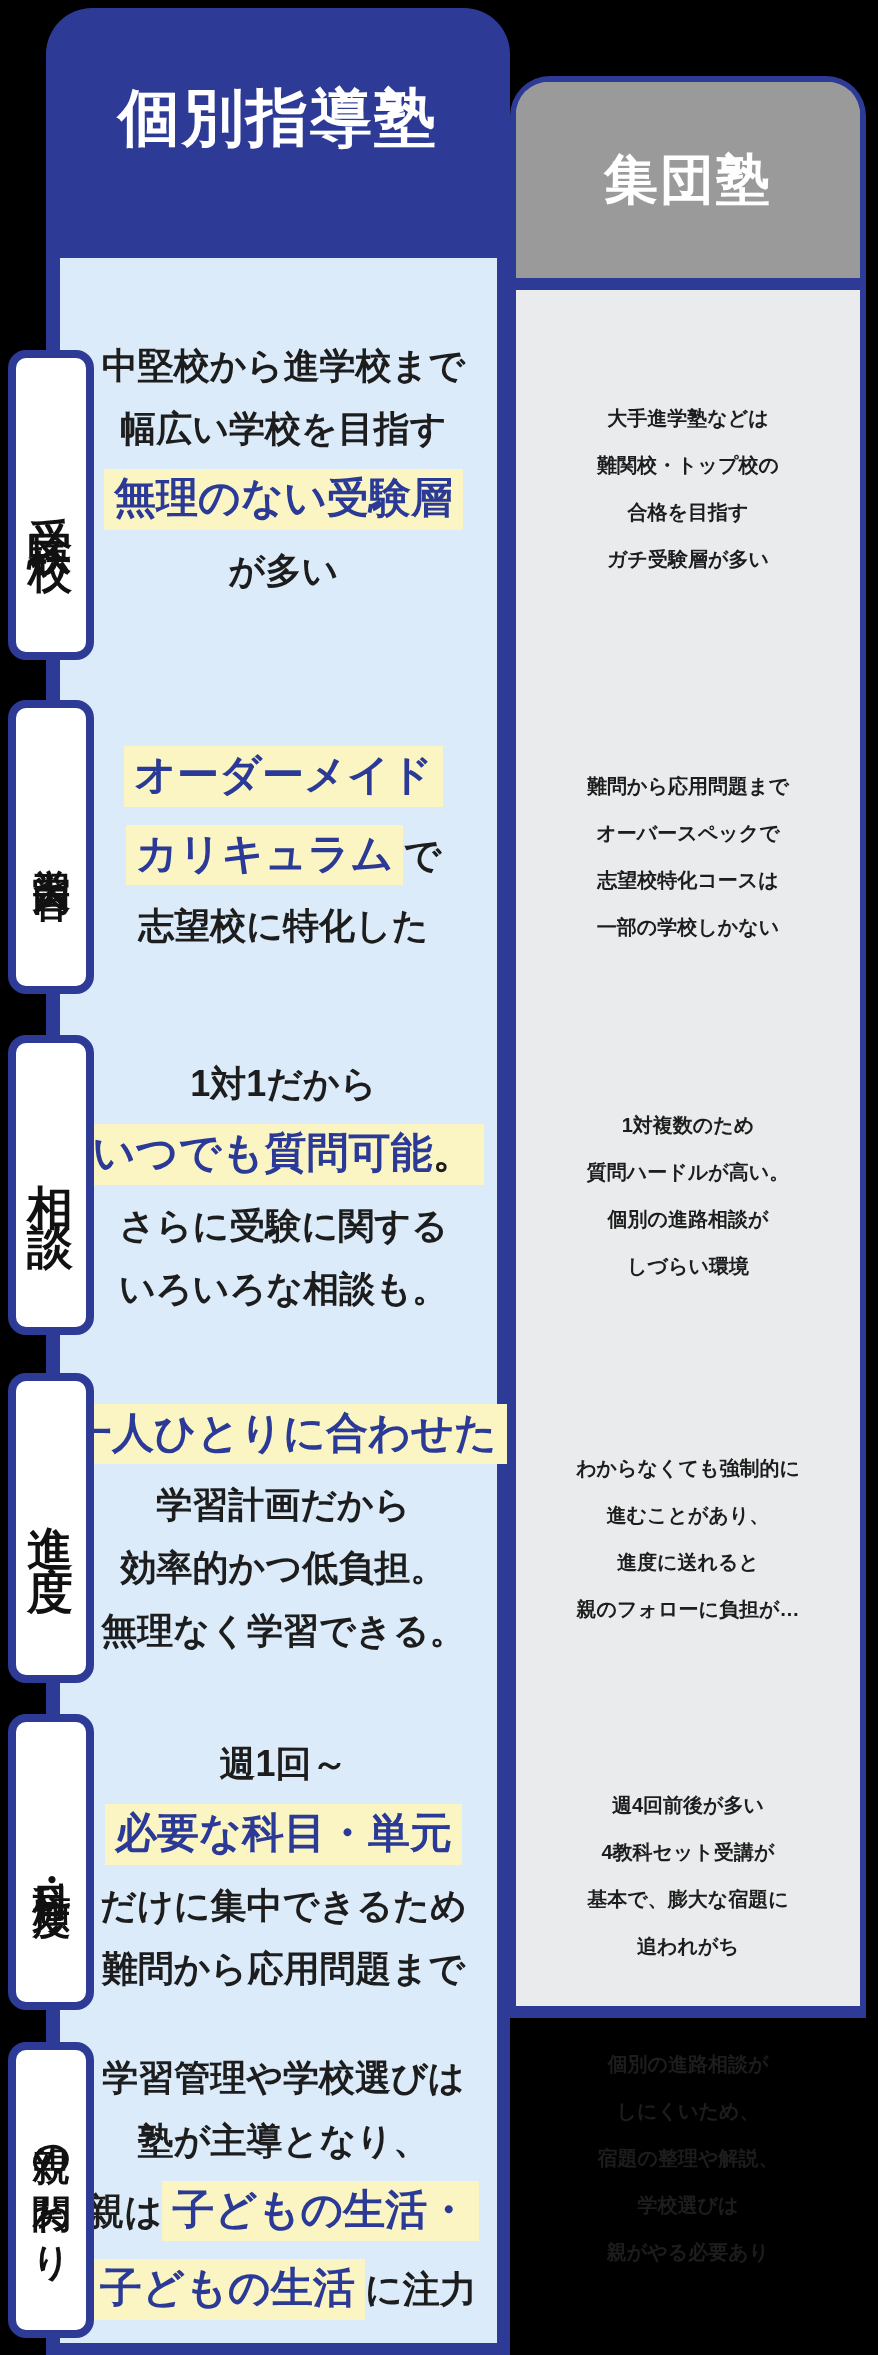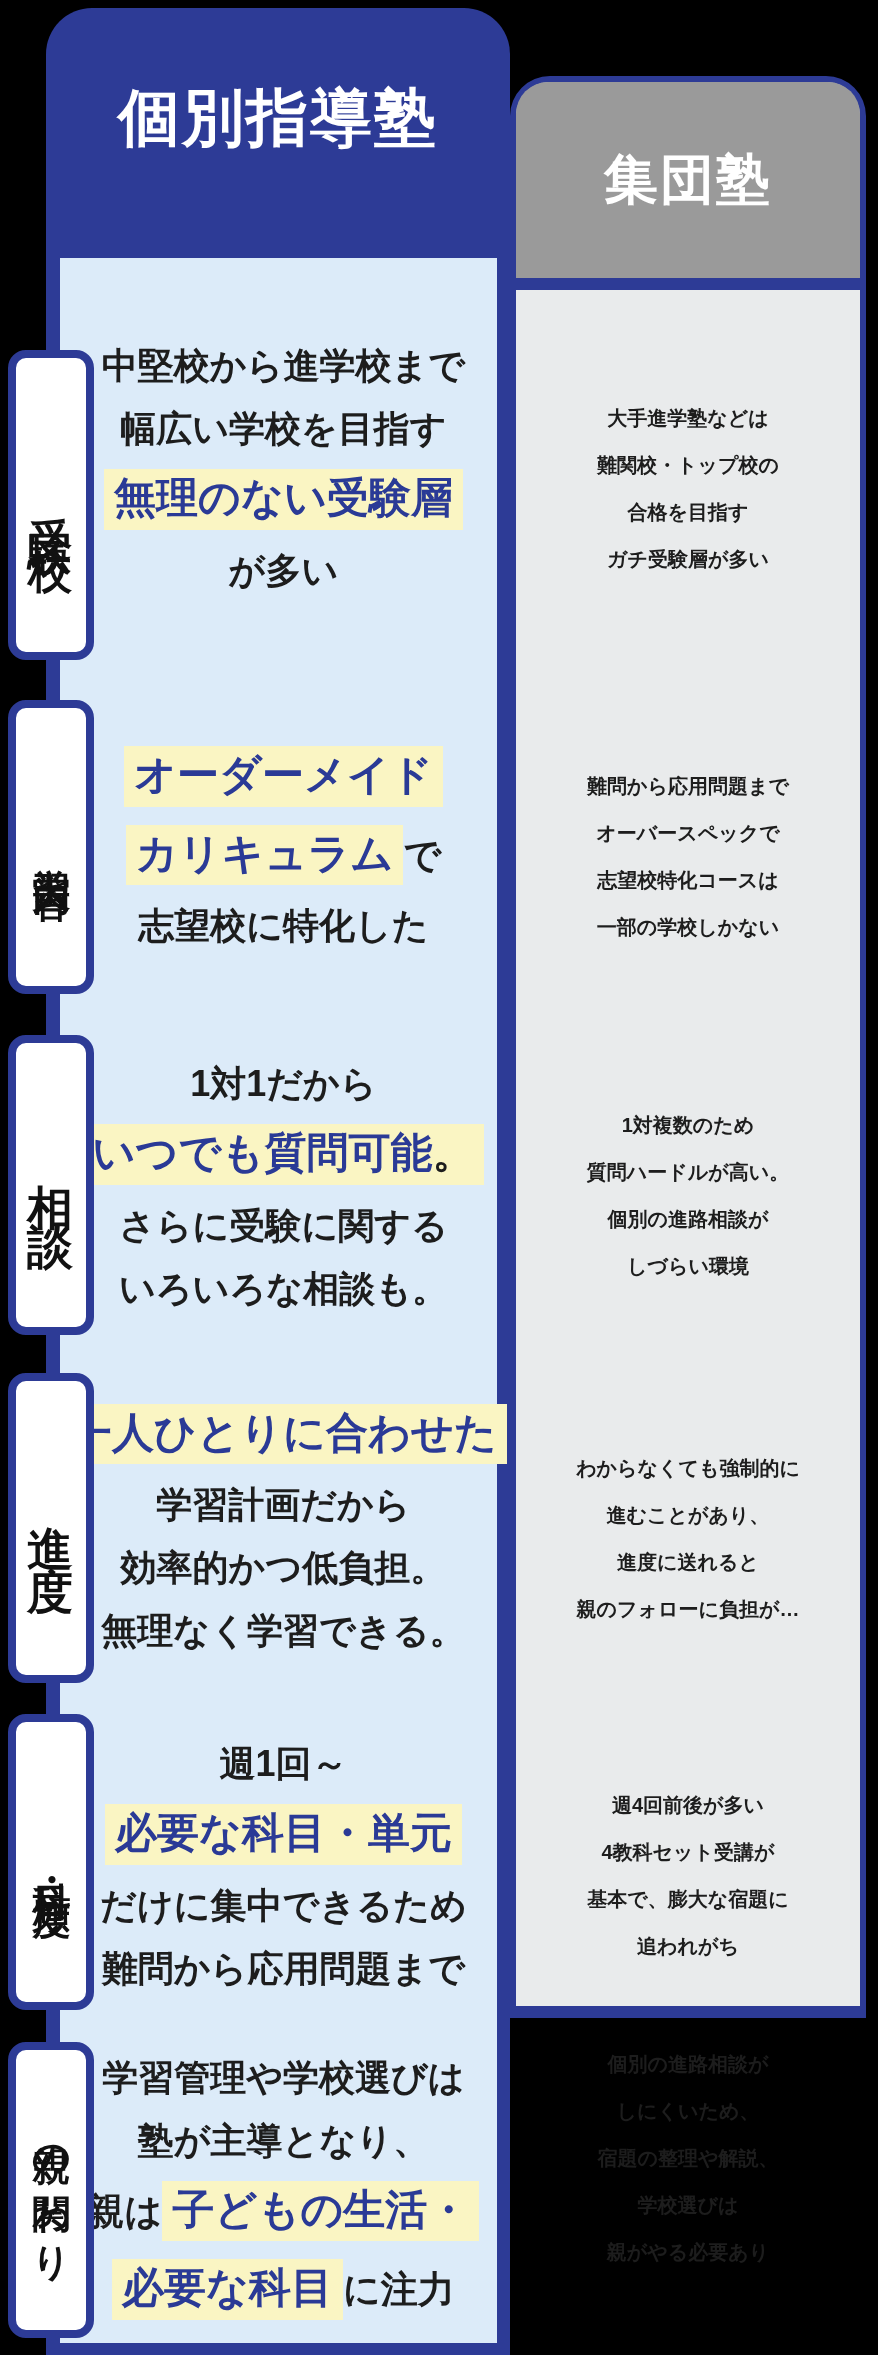--- a/index.html
+++ b/index.html
@@ -113,21 +113,21 @@
         <div class="line"><span class="seg n">週1回～</span></div>
         <div class="line"><span class="hl"><span class="seg b">必要な科目・単元</span></span></div>
         <div class="line"><span class="seg n">だけに集中できるため</span></div>
         <div class="line"><span class="seg n">難問から応用問題まで</span></div>
       </div>
 
       <div class="cell">
         <div class="line"><span class="seg n">学習管理や学校選びは</span></div>
         <div class="line"><span class="seg n">塾が主導となり、</span></div>
         <div class="line"><span class="seg m">親は</span><span class="hl"><span class="seg b">子どもの生活・</span></span></div>
-        <div class="line"><span class="hl"><span class="seg b">必要な科目</span></span><span class="seg m">に注力</span></div>
+        <div class="line"><span class="hl"><span class="seg b">子どもの生活</span></span><span class="seg m">に注力</span></div>
       </div>
 
     </div>
   </div>
 
   <div class="right-card">
     <div class="right-header">
       <span class="title">集団塾</span>
     </div>
     <div class="right-body">

